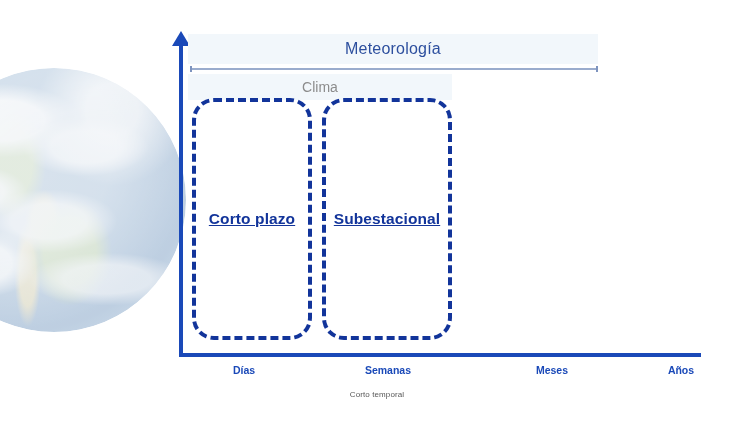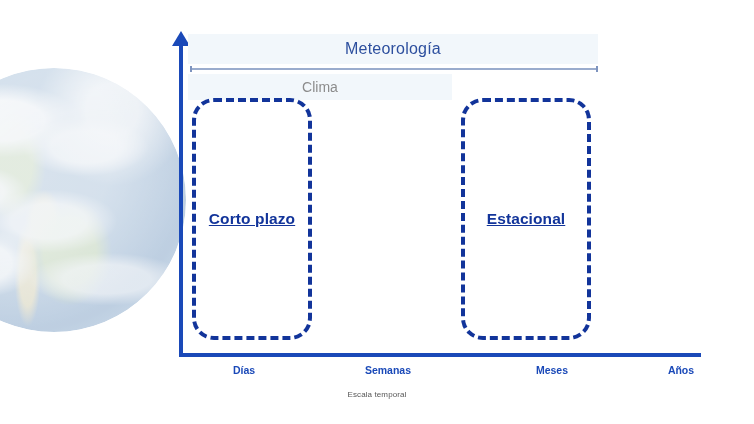--- a/index.html
+++ b/index.html
@@ -226,26 +226,26 @@
   <div id="meteorologia-rule"></div>
 
   <div id="tiempo-band">
     <span id="tiempo-label">Clima</span>
   </div>
 
   <div id="box-corto" class="phase-box phase-navy">
     <span class="phase-label">Corto plazo</span>
   </div>
 
-
-  <div id="box-estacional" class="phase-box phase-navy">
-    <span class="phase-label">Estacional</span>
-  </div>
+  <div id="box-subest" class="phase-box phase-navy">
+    <span class="phase-label">Subestacional</span>
+  </div>
+
 
 
   <div id="tick-dias" class="tick-label">Días</div>
   <div id="tick-semanas" class="tick-label">Semanas</div>
   <div id="tick-meses" class="tick-label">Meses</div>
   <div id="tick-anos" class="tick-label">Años</div>
 
-  <div id="escala-temporal">Escala temporal</div>
+  <div id="escala-temporal">Corto temporal</div>
 
 </div>
 
 </body></html>

